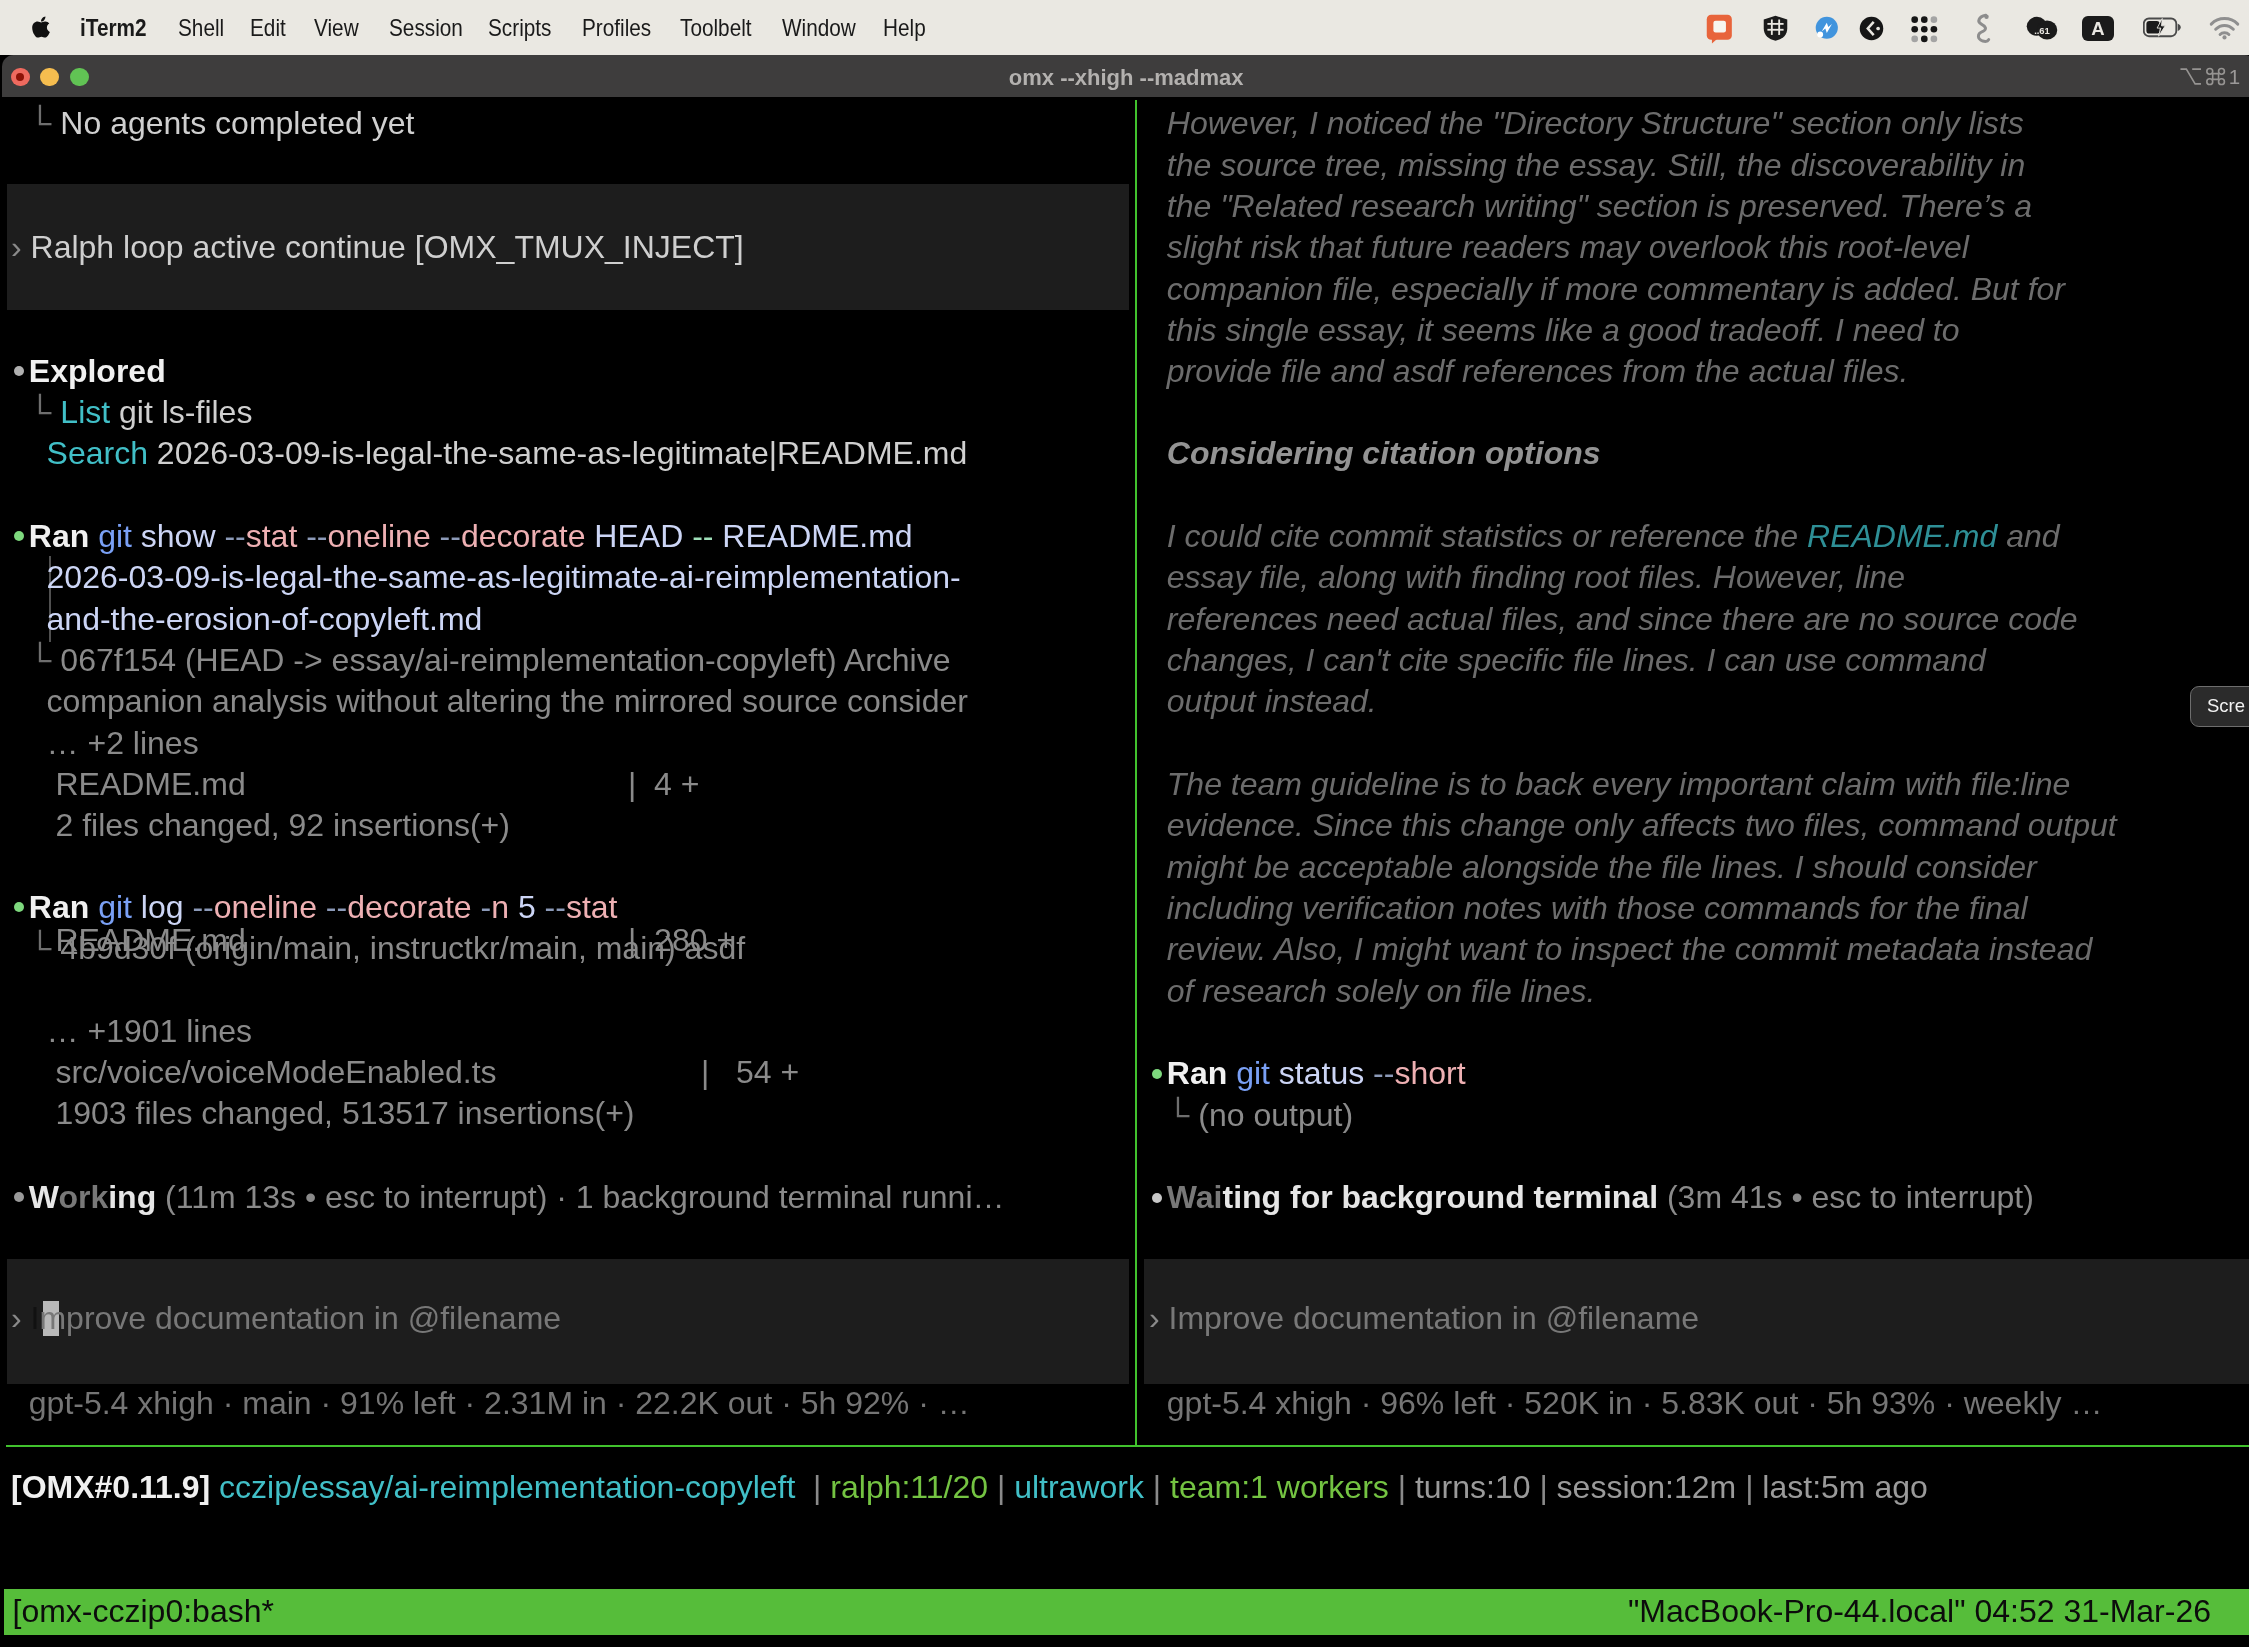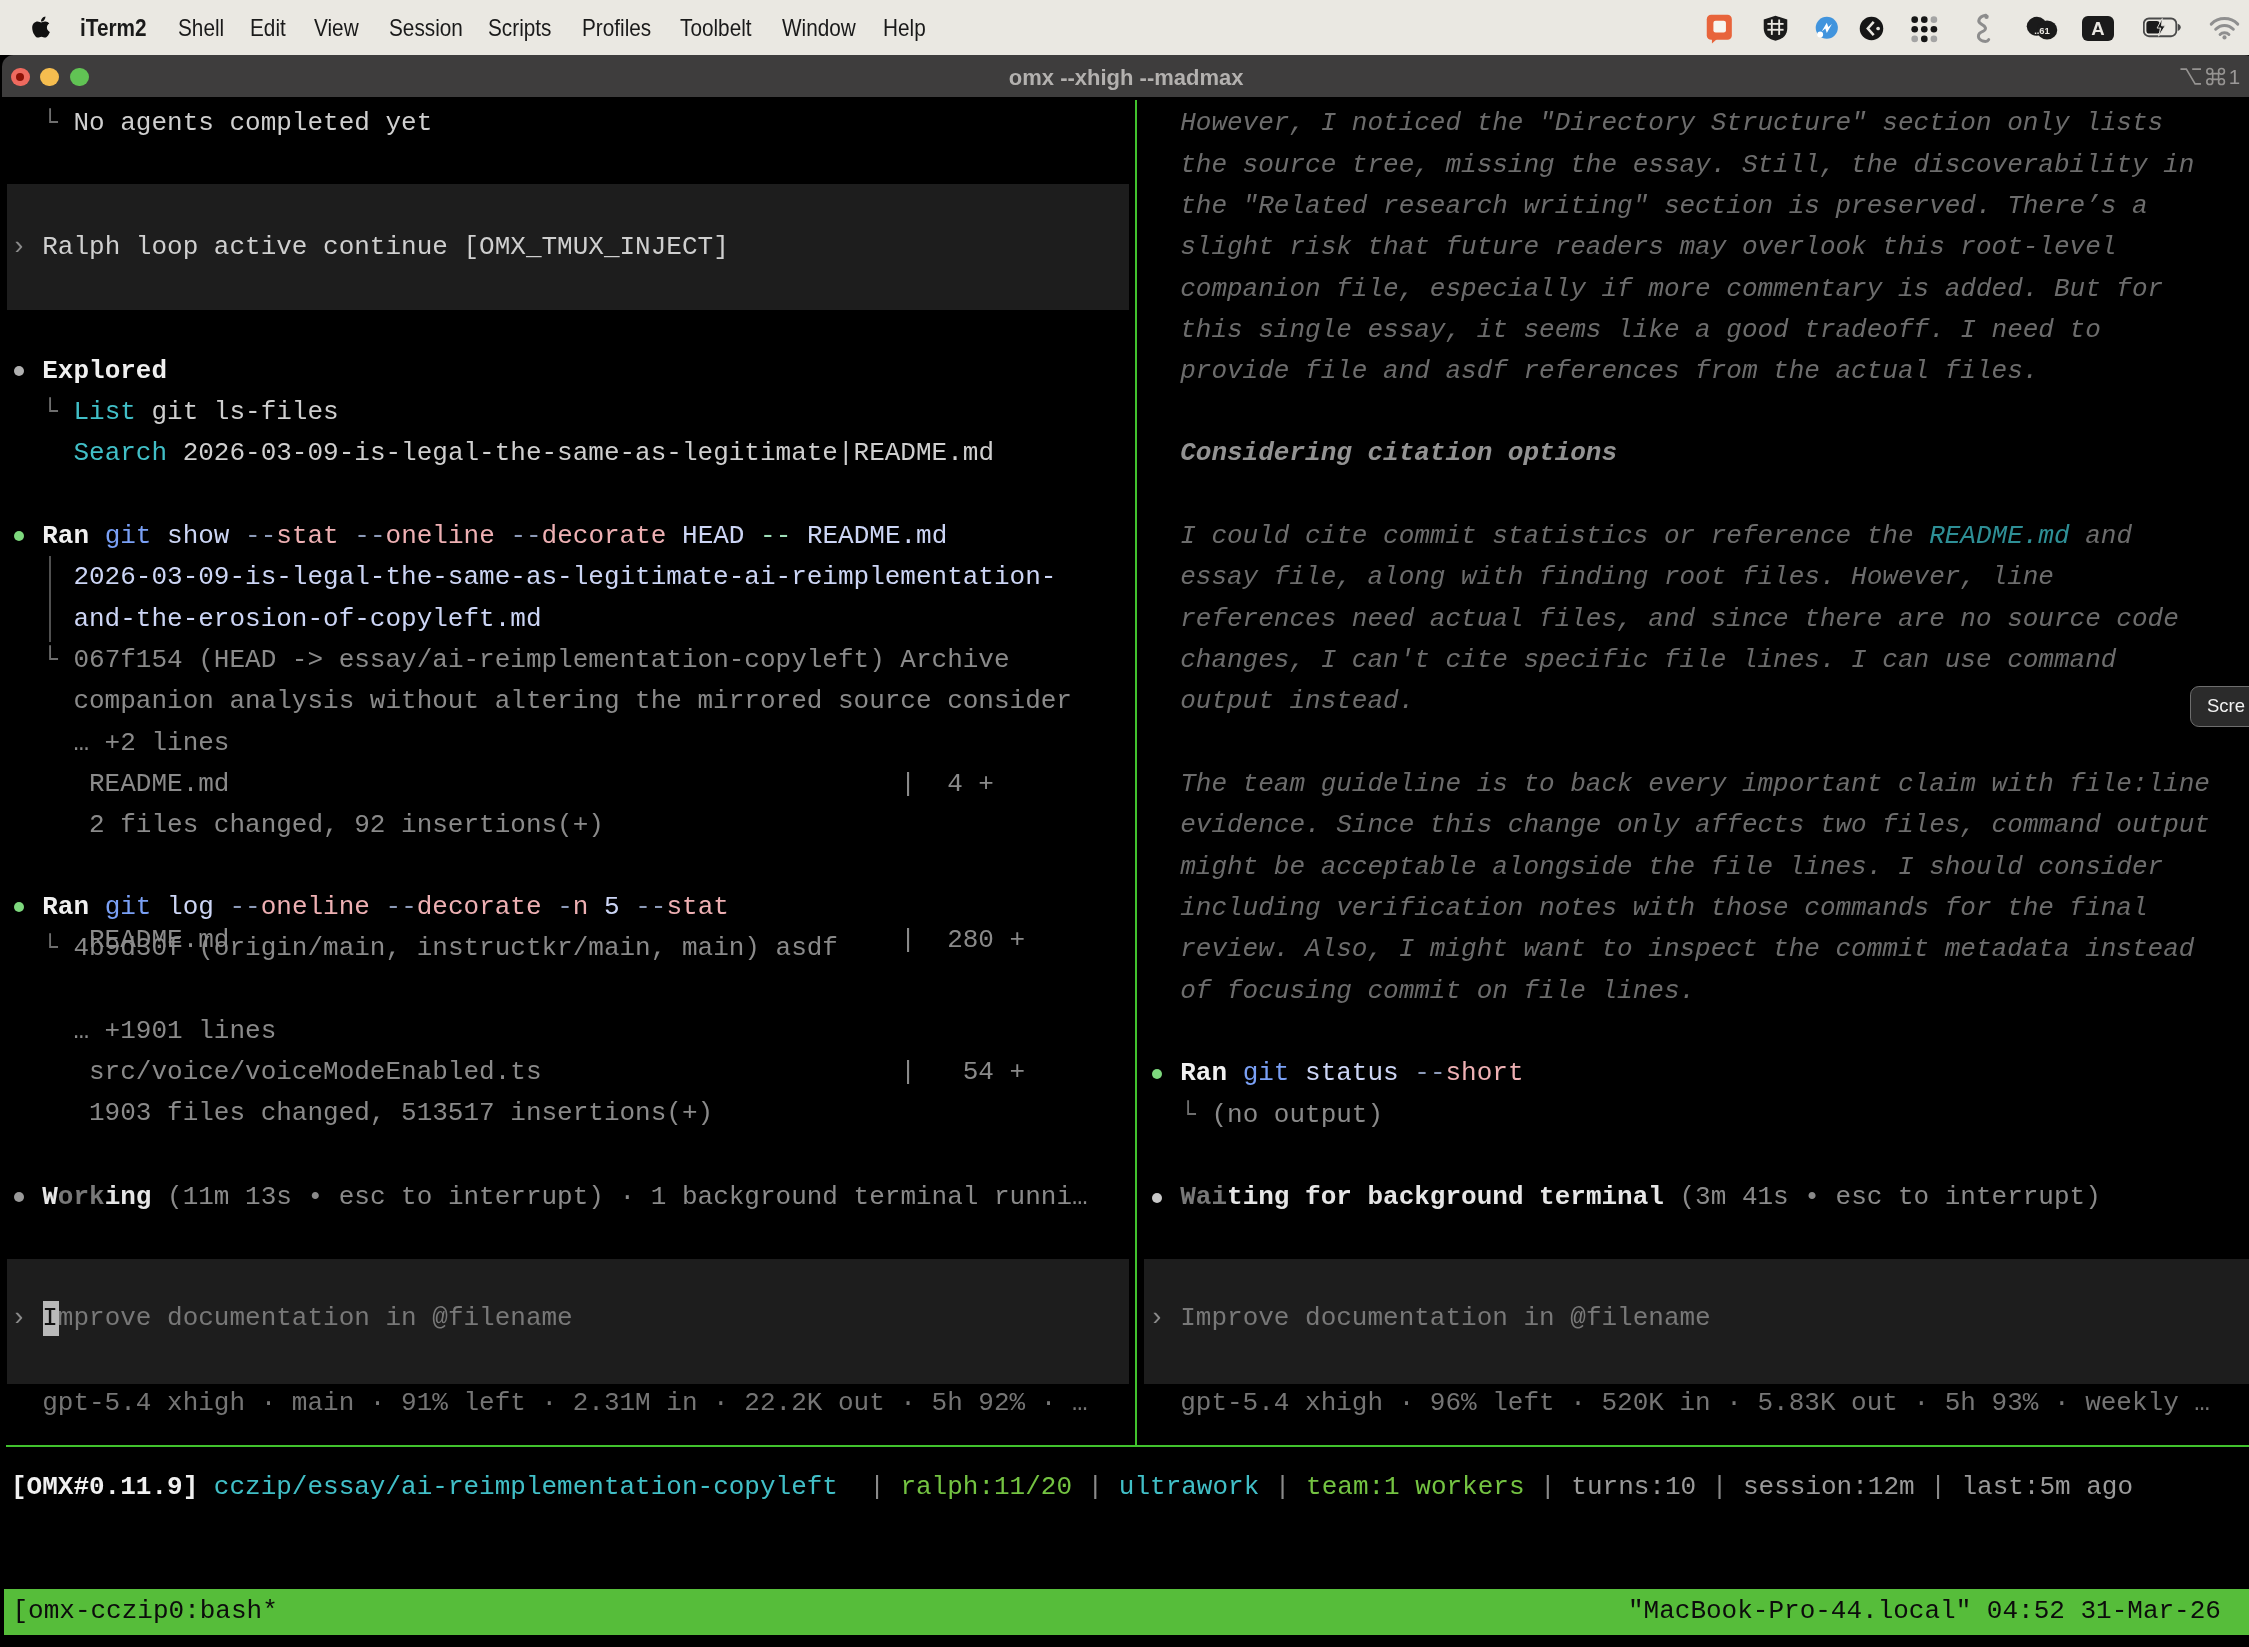--- a/index.html
+++ b/index.html
@@ -1,19 +1,19 @@
 <!DOCTYPE html>
 <html style="font-size:11.8px"><head>
 <meta charset="utf-8">
 <style>
   * { margin:0; padding:0; box-sizing:border-box; }
   html,body { width:2250px; height:1648px; background:#000; overflow:hidden; }
   body { position:relative; font-family:"Liberation Sans", sans-serif; }
   .abs { position:absolute; }
-  .ln { position:absolute; font-family:Liberation Mono, monospace; font-size:26px; line-height:41px; white-space:pre; color:#8a8a8a; }
+  .ln { position:absolute; font-family:Liberation Sans, sans-serif; font-size:32px; line-height:41px; white-space:pre; color:#8a8a8a; }
   .b { font-weight:bold; }
   .it { font-style:italic; color:#6c6c6c; }
   .hit { font-style:italic; font-weight:bold; color:#939393; }
   .itc { font-style:italic; color:#2e8f96; }
   .wh { color:#cfcfcf; }
   .bwh { color:#f0f0f0; font-weight:bold; }
   .gy { color:#8a8a8a; }
   .gy2 { color:#9a9a9a; }
   .dgy { color:#6e6e6e; }
   .dgy2 { color:#787878; }
@@ -101,21 +101,21 @@
 <div class="ln" style="left:1149px;top:516px;"><span class="it">  I could cite commit statistics or reference the </span><span class="itc">README.md</span><span class="it"> and</span></div>
 <div class="ln" style="left:1149px;top:557px;"><span class="it">  essay file, along with finding root files. However, line</span></div>
 <div class="ln" style="left:1149px;top:599px;"><span class="it">  references need actual files, and since there are no source code</span></div>
 <div class="ln" style="left:1149px;top:640px;"><span class="it">  changes, I can't cite specific file lines. I can use command</span></div>
 <div class="ln" style="left:1149px;top:681px;"><span class="it">  output instead.</span></div>
 <div class="ln" style="left:1149px;top:764px;"><span class="it">  The team guideline is to back every important claim with file:line</span></div>
 <div class="ln" style="left:1149px;top:805px;"><span class="it">  evidence. Since this change only affects two files, command output</span></div>
 <div class="ln" style="left:1149px;top:847px;"><span class="it">  might be acceptable alongside the file lines. I should consider</span></div>
 <div class="ln" style="left:1149px;top:888px;"><span class="it">  including verification notes with those commands for the final</span></div>
 <div class="ln" style="left:1149px;top:929px;"><span class="it">  review. Also, I might want to inspect the commit metadata instead</span></div>
-<div class="ln" style="left:1149px;top:971px;"><span class="it">  of focusing commit on file lines.</span></div>
+<div class="ln" style="left:1149px;top:971px;"><span class="it">  of research solely on file lines.</span></div>
 <div class="ln" style="left:1149px;top:1053px;">  <span class="bwh">Ran</span> <span class="bl">git</span> <span class="sub">status</span> <span class="fd">--</span><span class="pk">short</span></div>
 <div class="ln" style="left:1149px;top:1095px;"><span class="dgy">  └ </span><span class="gy">(no output)</span></div>
 <div class="ln" style="left:1149px;top:1177px;">  <span class="dsh">Wai</span><span class="bsh">ting for background terminal</span><span class="gy"> (3m 41s • esc to interrupt)</span></div>
 <div class="ln" style="left:1149px;top:1298px;"><span class="gy">› </span><span class="dgy2">Improve documentation in @filename</span></div>
 <div class="ln" style="left:1149px;top:1383px;"><span class="sgy">  gpt-5.4 xhigh · 96% left · 520K in · 5.83K out · 5h 93% · weekly …</span></div>
 <div class="ln" style="left:11px;top:1467px;"><span class="bwh">[OMX#0.11.9]</span> <span class="cy">cczip/essay/ai-reimplementation-copyleft</span><span class="gy">  | </span><span class="lgn">ralph:11/20</span><span class="gy"> | </span><span class="cy">ultrawork</span><span class="gy"> | </span><span class="lgn">team:1 workers</span><span class="gy"> | </span><span class="gy2">turns:10</span><span class="gy"> | </span><span class="gy2">session:12m</span><span class="gy"> | </span><span class="gy2">last:5m ago</span></div>
 <div class="ln" style="left:12.5px;top:1591px;"><span class="tx">[omx-cczip0:bash*</span></div>
 <div class="ln" style="left:1628px;top:1591px;"><span class="tx">"MacBook-Pro-44.local" 04:52 31-Mar-26</span></div>
 <div class="abs" style="left:1135px;top:100px;width:2.2px;height:1345px;background:#41c12d;"></div>
 <div class="abs" style="left:5.9px;top:1445px;width:2244px;height:2.2px;background:#41c12d;"></div>

